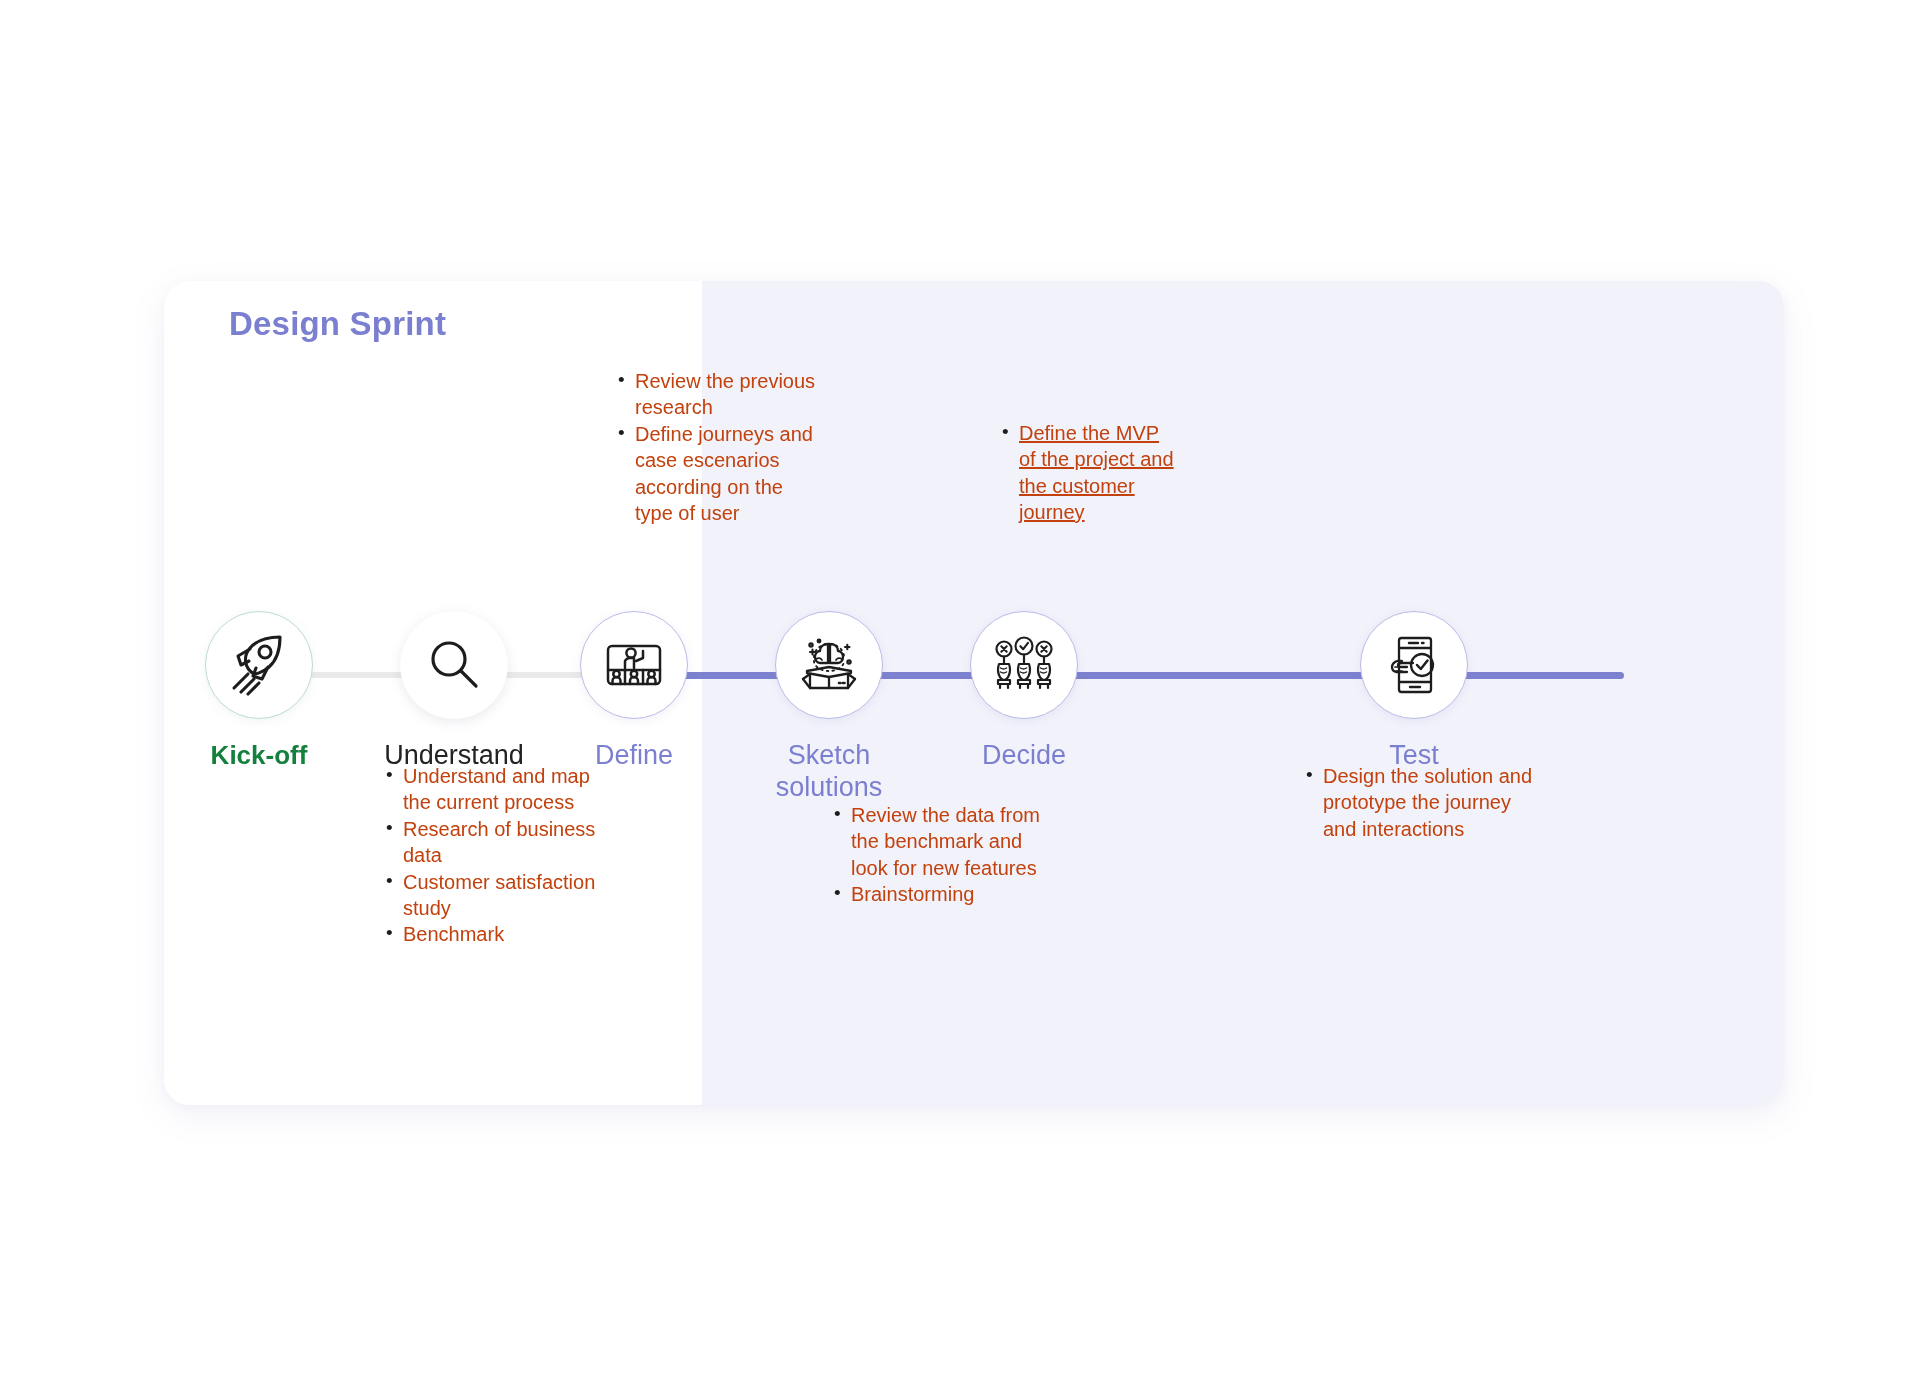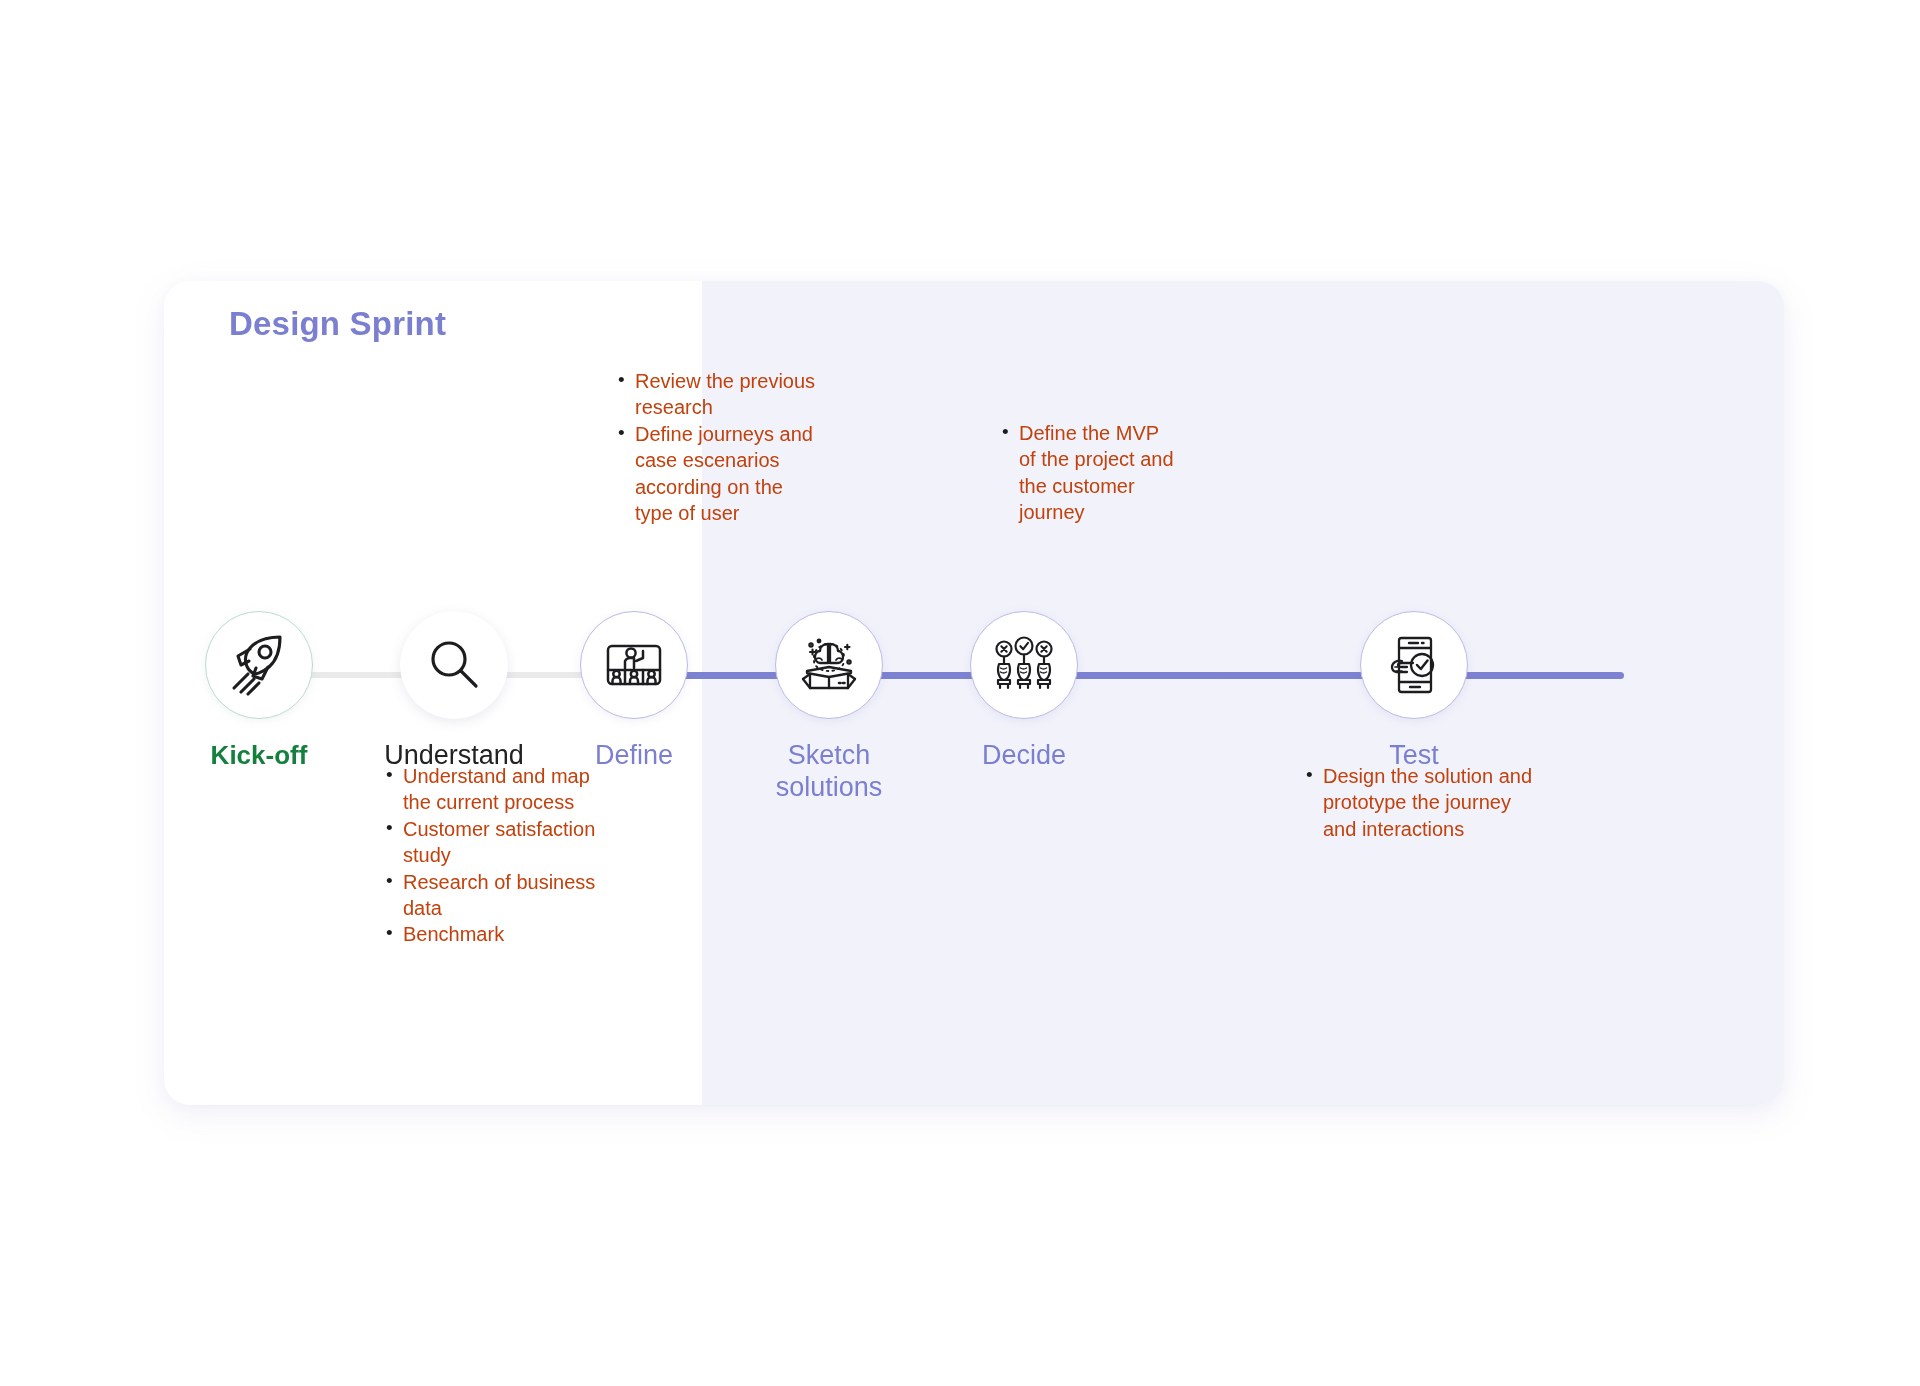--- a/index.html
+++ b/index.html
@@ -283,36 +283,42 @@
     <div class="step-label label-purple">Test</div>
   </div>
 
   <div class="bullets" style="left:452px; top:87px; width:200px;">
     <ul>
       <li>Review the previous research</li>
       <li>Define journeys and case escenarios according on the type of user</li>
     </ul>
   </div>
 
-  <div class="bullets" style="left:836px; top:139px; width:180px;">
+  <div class="bullets" style="left:836px; top:139px; width:180px;text-decoration:underline;">
     <ul>
       <li>Define the MVP of the project and the customer journey</li>
     </ul>
   </div>
 
 
   <div class="bullets" style="left:220px; top:482px; width:230px;">
     <ul>
       <li>Understand and map the current process</li>
+      <li>Research of business data</li>
       <li>Customer satisfaction study</li>
-      <li>Research of business data</li>
       <li>Benchmark</li>
     </ul>
   </div>
 
+  <div class="bullets" style="left:668px; top:521px; width:212px;">
+    <ul>
+      <li>Review the data from the benchmark and look for new features</li>
+      <li>Brainstorming</li>
+    </ul>
+  </div>
 
   <div class="bullets" style="left:1140px; top:482px; width:230px;">
     <ul>
       <li>Design the solution and prototype the journey and interactions</li>
     </ul>
   </div>
 
 </div>
 
 </body></html>

